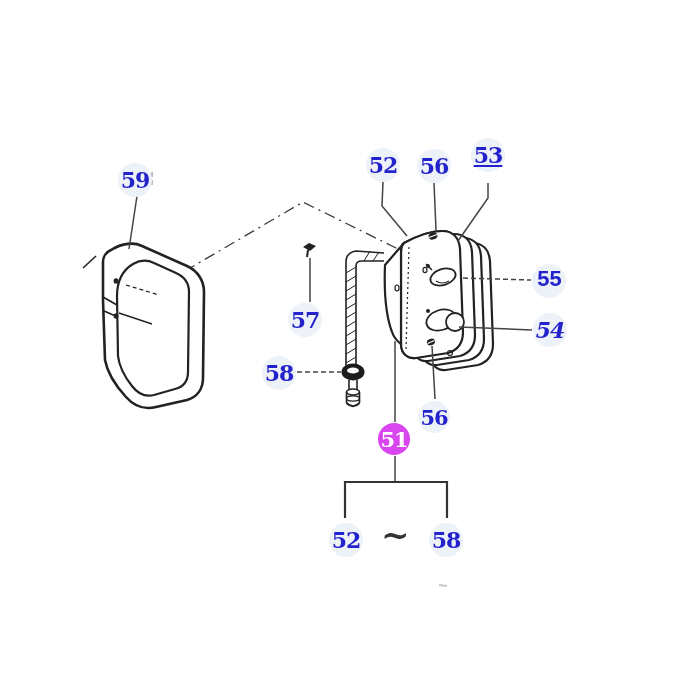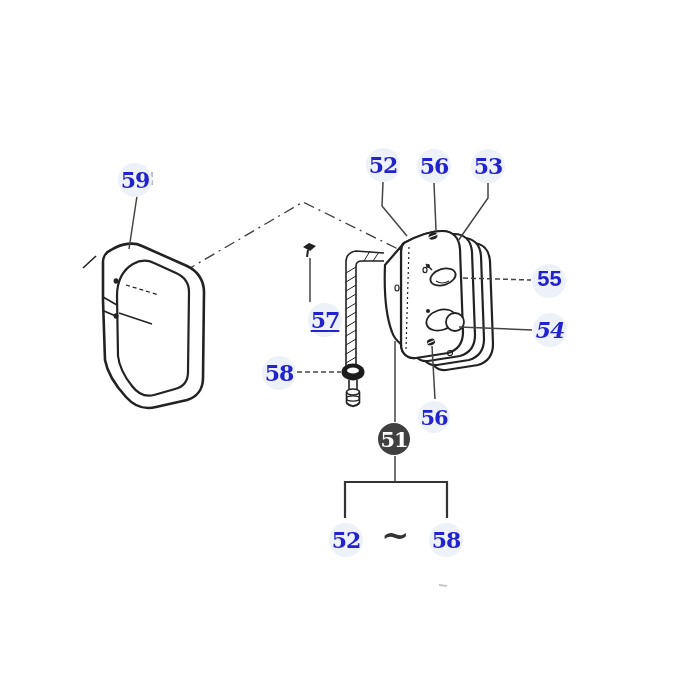--- a/index.html
+++ b/index.html
@@ -19,21 +19,21 @@
     color:#2323CC;
     font-weight:bold;
     font-size:22px;
     letter-spacing:-1px;
     display:flex;align-items:center;justify-content:center;
     line-height:1;
     user-select:none;
   }
   .co.small{width:32px;height:32px;font-size:21px;}
   .co.highlight{
-    background:#404040;
+    background:#d946ef;
     color:#ffffff;
   }
   .tilde{
     position:absolute;
     color:#333333;
     font-size:34px;
     font-weight:bold;
     font-family:"DejaVu Serif", serif;
     line-height:1;
     user-select:none;
@@ -165,26 +165,26 @@
 
     <line x1="439" y1="585" x2="447" y2="586" stroke="#c3c6cc" stroke-width="2"></line>
 
     <line x1="152" y1="172" x2="152" y2="186" stroke="#b9bcc4" stroke-width="2" stroke-dasharray="5,3"></line>
   </svg>
 
   <div class="co" style="left:118px;top:163px;">59</div>
 
   <div class="co" style="left:366px;top:148px;">52</div>
   <div class="co" style="left:417px;top:149px;">56</div>
-  <div class="co" style="left:471px;top:149px;">53</div>
+  <div class="co" style="left:471px;top:138px;text-decoration:underline;">53</div>
 
   <div class="co" style="left:532px;top:264px;font-family:Liberation Mono, monospace;">55</div>
   <div class="co" style="left:533px;top:313px;font-style:italic;">54</div>
 
-  <div class="co" style="left:308px;top:303px;text-decoration:underline;">57</div>
+  <div class="co" style="left:288px;top:303px;">57</div>
   <div class="co" style="left:262px;top:356px;">58</div>
 
   <div class="co small" style="left:418px;top:401px;">56</div>
 
   <div class="co small highlight" style="left:378px;top:423px;">51</div>
 
   <div class="co" style="left:329px;top:523px;">52</div>
   <div class="co" style="left:429px;top:523px;">58</div>
 
   <div class="tilde" style="left:381px;top:518px;">~</div>

